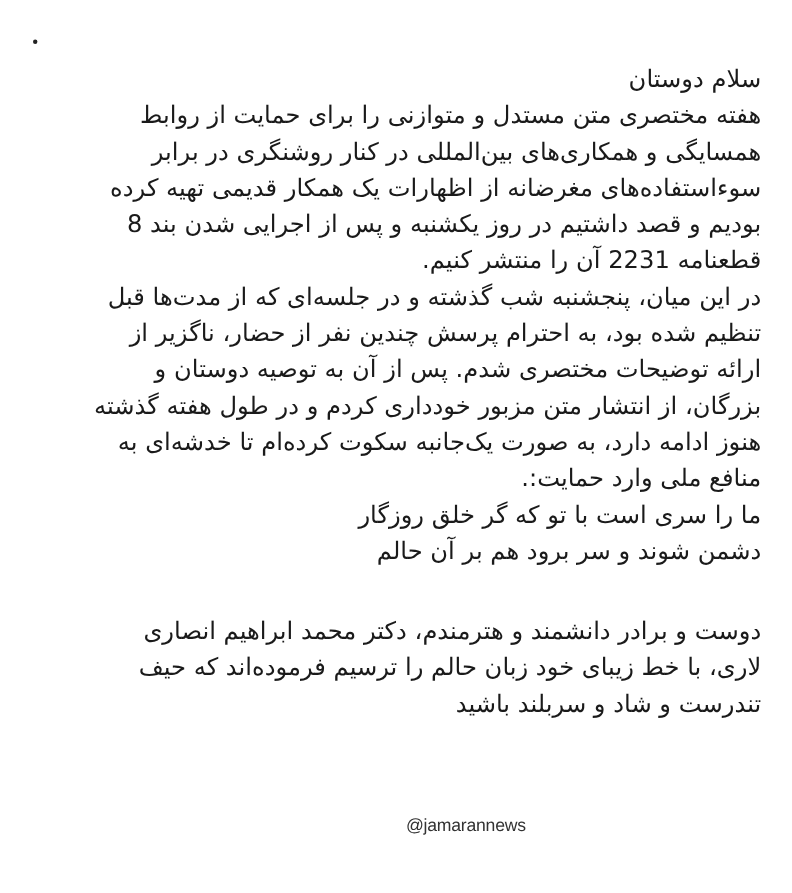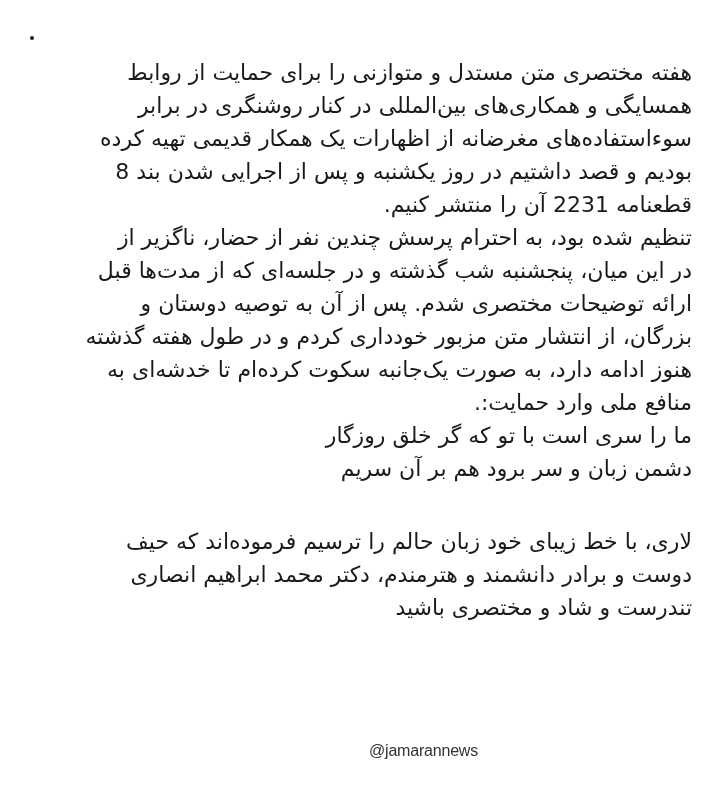--- a/index.html
+++ b/index.html
@@ -53,38 +53,39 @@
       direction: ltr;
       letter-spacing: -0.2px;
     }
   </style>
 </head>
 <body>
 
 <div class="dot"></div>
 
 <div class="doc">
+  <span class="line">سلام دوستان</span>
 
   <span class="line">هفته مختصری متن مستدل و متوازنی را برای حمایت از روابط</span>
   <span class="line">همسایگی و همکاری‌های بین‌المللی در کنار روشنگری در برابر</span>
   <span class="line">سوءاستفاده‌های مغرضانه از اظهارات یک همکار قدیمی تهیه کرده</span>
   <span class="line">بودیم و قصد داشتیم در روز یکشنبه و پس از اجرایی شدن بند 8</span>
   <span class="line">قطعنامه 2231 آن را منتشر کنیم.</span>
 
+  <span class="line">در این میان، پنجشنبه شب گذشته و در جلسه‌ای که از مدت‌ها قبل</span>
   <span class="line">تنظیم شده بود، به احترام پرسش چندین نفر از حضار، ناگزیر از</span>
-  <span class="line">در این میان، پنجشنبه شب گذشته و در جلسه‌ای که از مدت‌ها قبل</span>
   <span class="line">ارائه توضیحات مختصری شدم. پس از آن به توصیه دوستان و</span>
   <span class="line">بزرگان، از انتشار متن مزبور خودداری کردم و در طول هفته گذشته</span>
   <span class="line">هنوز ادامه دارد، به صورت یک‌جانبه سکوت کرده‌ام تا خدشه‌ای به</span>
   <span class="line">منافع ملی وارد حمایت:.</span>
 
   <span class="line">ما را سری است با تو که گر خلق روزگار</span>
-  <span class="line">دشمن زبان و سر برود هم بر آن سریم</span>
+  <span class="line">دشمن شوند و سر برود هم بر آن حالم</span>
 
   <span class="gap"></span>
 
+  <span class="line">دوست و برادر دانشمند و هترمندم، دکتر محمد ابراهیم انصاری</span>
   <span class="line">لاری، با خط زیبای خود زبان حالم را ترسیم فرموده‌اند که حیف</span>
-  <span class="line">دوست و برادر دانشمند و هترمندم، دکتر محمد ابراهیم انصاری</span>
 
-  <span class="line">تندرست و شاد و مختصری باشید</span>
+  <span class="line">تندرست و شاد و سربلند باشید</span>
 </div>
 
 <div class="watermark">@jamarannews</div>
 
 </body></html>

